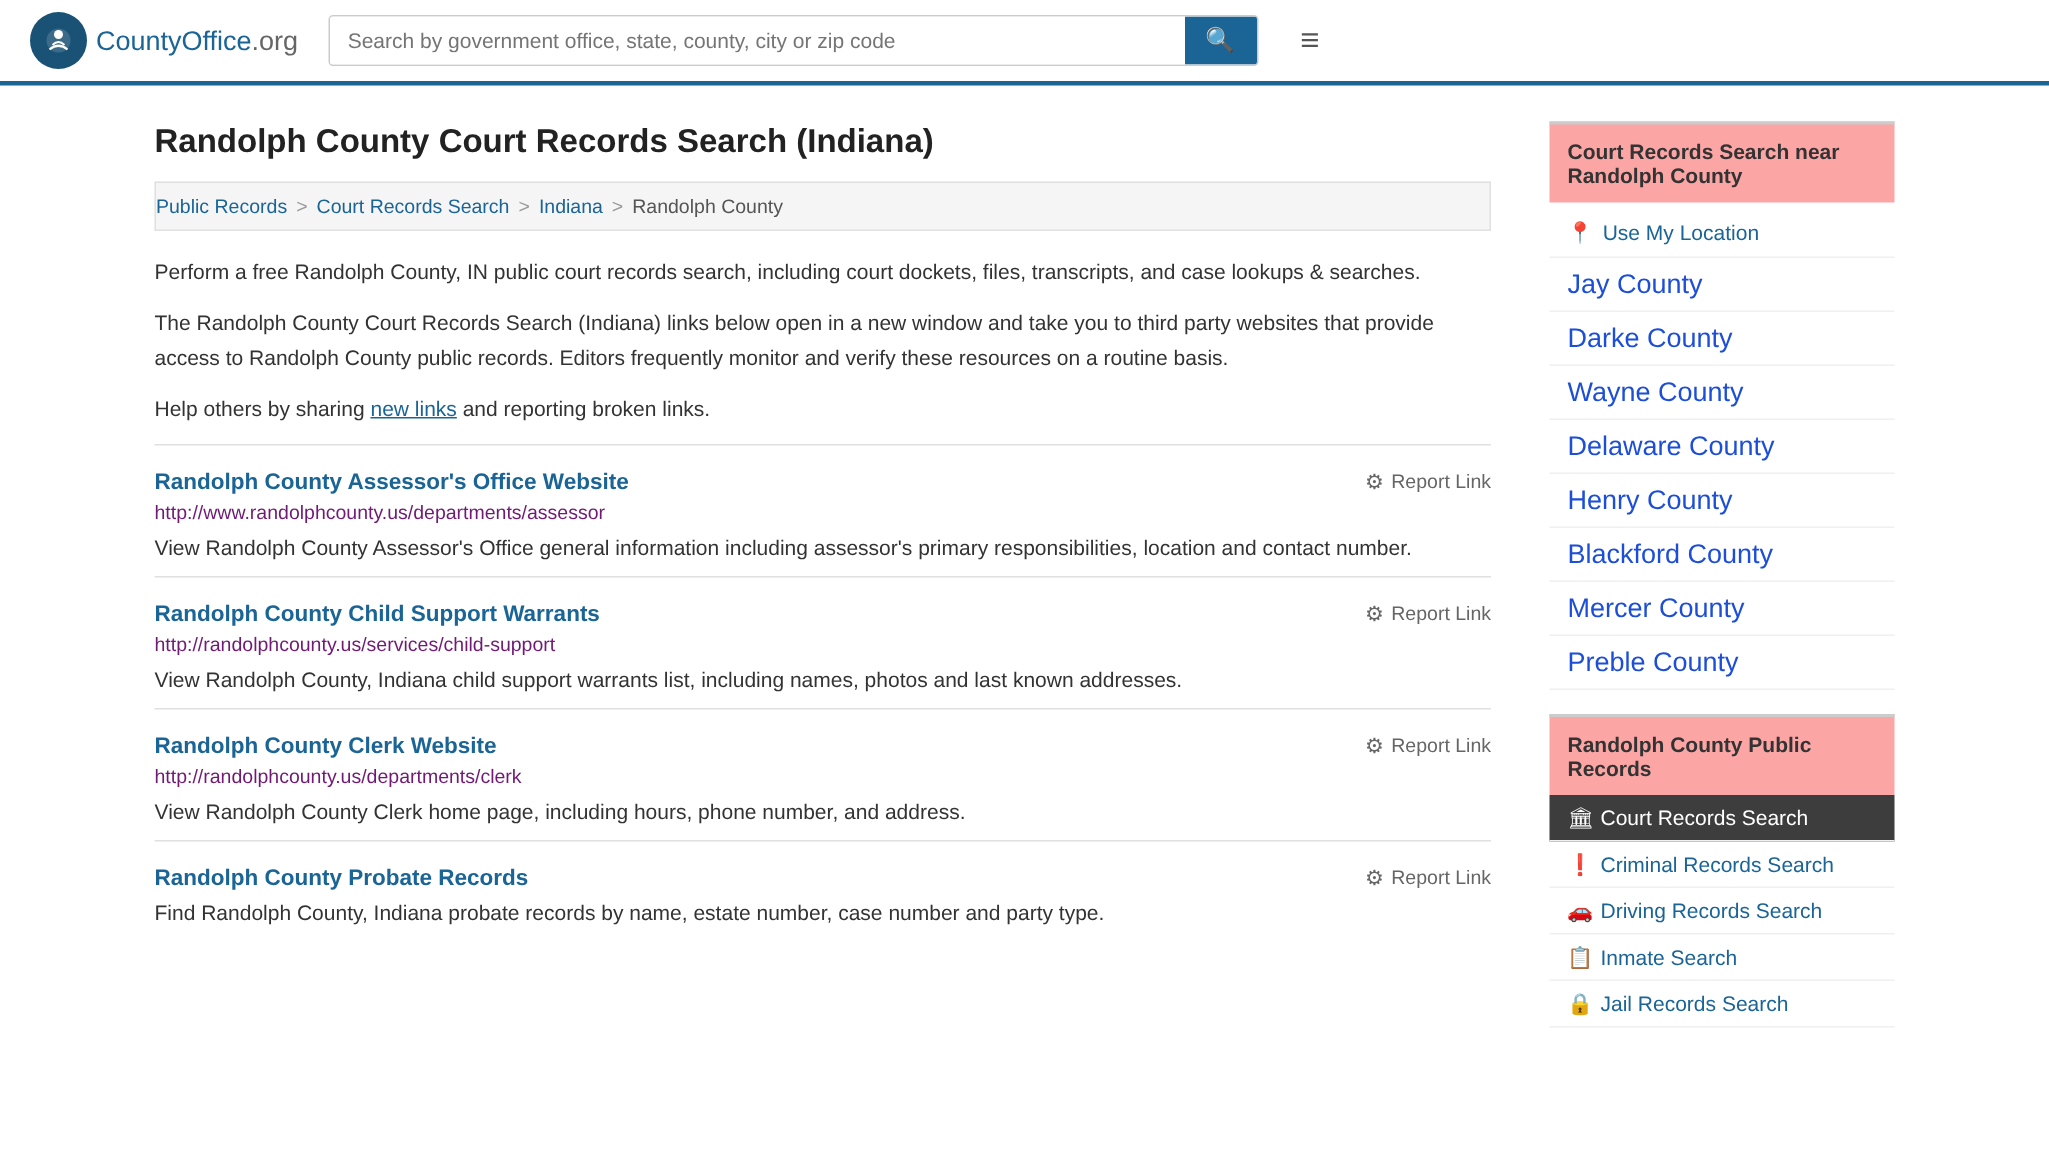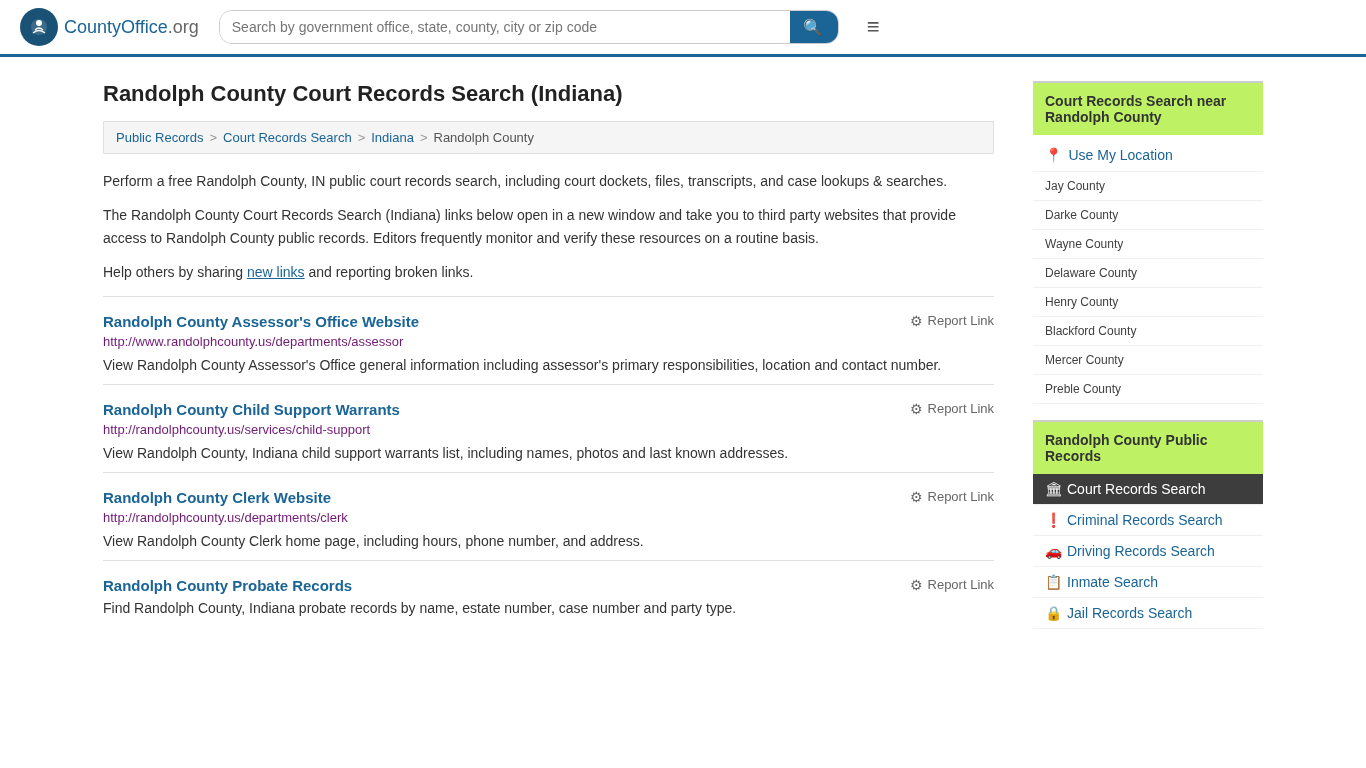--- a/index.html
+++ b/index.html
@@ -39,21 +39,21 @@
     }
     .logo-text span {
       color: #1a6496;
       font-weight: normal;
     }
     .search-bar {
       flex: 1;
       max-width: 620px;
       display: flex;
       border: 1px solid #ccc;
-      border-radius: 13px;
+      border-radius: 3px;
       overflow: hidden;
     }
     .search-bar input {
       flex: 1;
       padding: 8px 12px;
       border: none;
       outline: none;
       font-size: 14px;
       color: #999;
     }
@@ -94,21 +94,21 @@
     .page-title {
       font-size: 22px;
       font-weight: bold;
       color: #222;
       margin-bottom: 14px;
     }
 
     
     .breadcrumb {
       background: #f5f5f5;
-      padding: 8px 12px;
+      padding: 8px 0;
       border: 1px solid #e0e0e0;
       font-size: 13px;
       color: #555;
       margin-bottom: 16px;
       display: flex;
       align-items: center;
       gap: 6px;
       flex-wrap: wrap;
     }
     .breadcrumb a {
@@ -165,21 +165,21 @@
       cursor: pointer;
     }
     .record-desc {
       font-size: 14px;
       color: #333;
       line-height: 1.5;
     }
 
     
     .sidebar-section-header {
-      background: #bef264;
+      background: #fca5a5;
       padding: 10px 12px;
       font-weight: bold;
       font-size: 14px;
       color: #333;
       border-top: 2px solid #ccc;
       margin-top: 12px;
     }
     .sidebar-section-header:first-child {
       margin-top: 0;
     }
@@ -206,22 +206,22 @@
       font-size: 14px;
       color: #1a6496;
       width: 16px;
       text-align: center;
     }
     .location-icon { color: #c0392b; }
 
     .sidebar-nearby-link {
       display: block;
       padding: 7px 12px;
-      font-size: 12px;
-      color: #404040;
+      font-size: 18px;
+      color: #1d4ed8;
       text-decoration: none;
       cursor: pointer;
       border-bottom: 1px solid #f0f0f0;
     }
 
     .use-location {
       display: flex;
       align-items: center;
       gap: 6px;
       padding: 8px 12px;

